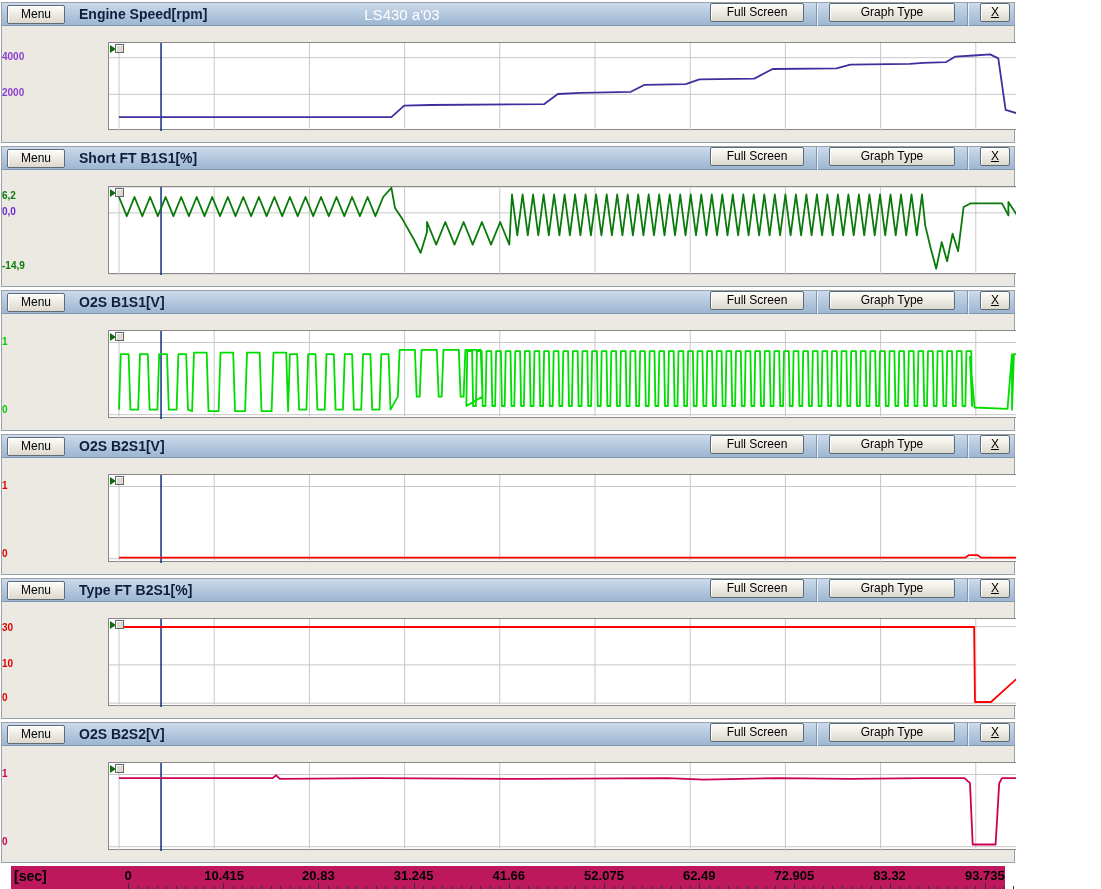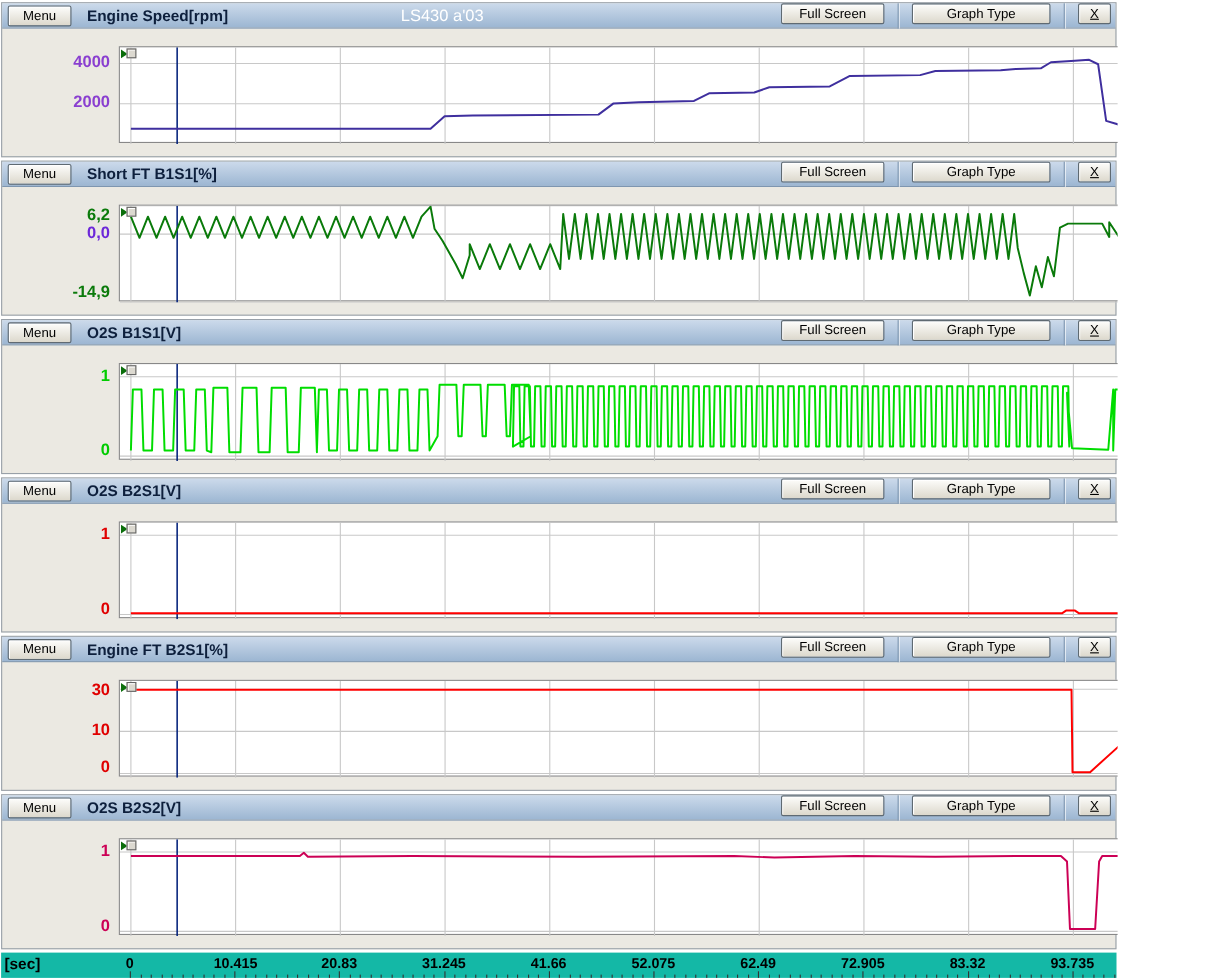--- a/index.html
+++ b/index.html
@@ -16,29 +16,29 @@
   .menu-btn { margin-left:5px; width:58px; text-align:center; }
   .tb-title { margin-left:14px; font-size:14px; font-weight:600; color:#0d1f3c; white-space:nowrap; }
   .tb-center { position:absolute; left:300px; width:200px; text-align:center; font-size:15px; color:#fff; pointer-events:none; }
   .tb-right { margin-left:auto; display:flex; align-items:flex-start; }
   .fs-btn { width:94px; text-align:center; }
   .gt-btn { width:126px; text-align:center; }
   .x-btn  { width:30px; text-align:center; text-decoration:underline; margin-right:4px; }
   .sep { width:1px; height:23px; background:#7e96b0; box-shadow:1px 0 0 rgba(255,255,255,.7); margin:0 12px; }
 
   .body { position:relative; height:116px; }
-  .ylabel { position:absolute; left:0; width:98px; text-align:right; font-size:15px; font-weight:700; line-height:18px; }
+  .ylabel { position:absolute; left:0; width:98px; font-size:10px; font-weight:700; line-height:18px; }
   .plot { position:absolute; left:106px; top:16px; width:988px; height:88px; background:#fff; border:1px solid #888; }
   .plot svg { display:block; }
 
   .handle { position:absolute; left:1px; top:1px; width:18px; height:12px; }
   .tri { position:absolute; left:0; top:1px; width:0; height:0; border-top:4px solid transparent; border-bottom:4px solid transparent; border-left:6px solid #0b6e0b; }
   .sq  { position:absolute; left:5px; top:0; width:9px; height:9px; background:#dcd9d0; border:1px solid #666; box-shadow:inset 1px 1px 0 #fff; }
 
-  .time-axis { position:relative; height:23px; margin:0 1px; background:#14b8a6; }
+  .time-axis { position:relative; height:23px; margin:0 11px; background:#be185d; }
   .sec-label { position:absolute; left:3px; top:2px; font-size:14px; font-weight:700; color:#000; }
   .tick-label { position:absolute; top:2px; width:60px; text-align:center; font-size:13px; font-weight:700; color:#000; white-space:nowrap; }
   .mtick { position:absolute; bottom:0; width:1px; background:#333; }
 </style>
 </head>
 <body>
 
 <div id="app">
   <div id="panels">
       <div class="panel">
@@ -200,21 +200,21 @@
             <div class="handle">
               <div class="tri"></div>
               <div class="sq"></div>
             </div>
           </div>
         </div>
       </div>
       <div class="panel">
         <div class="titlebar">
           <button class="btn menu-btn">Menu</button>
-          <div class="tb-title">Engine FT B2S1[%]</div>
+          <div class="tb-title">Type FT B2S1[%]</div>
           <div class="tb-right">
             <button class="btn fs-btn">Full Screen</button>
             <div class="sep"></div>
             <button class="btn gt-btn">Graph Type</button>
             <div class="sep"></div>
             <button class="btn x-btn">X</button>
           </div>
         </div>
         <div class="body">
           <div class="ylabel" style="color: rgb(224, 0, 0); top: 17px;">30</div>

